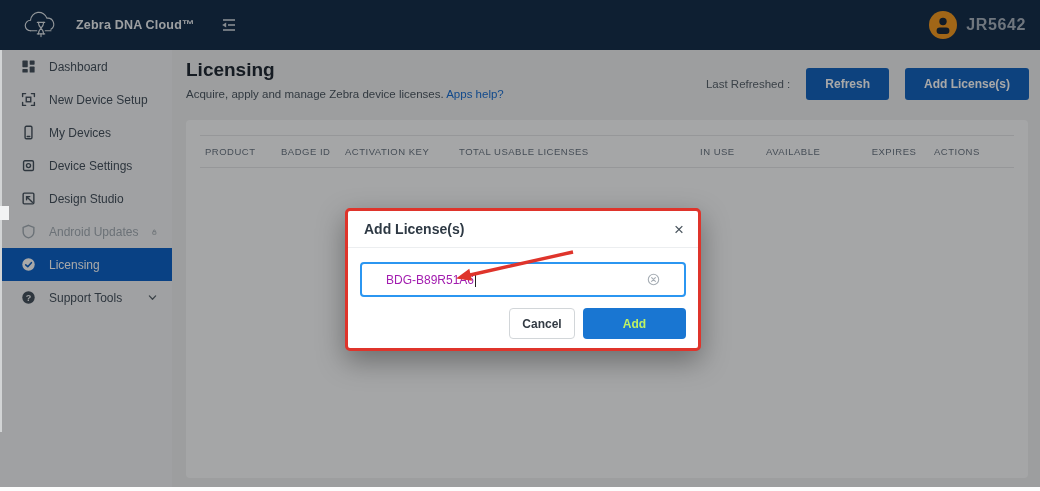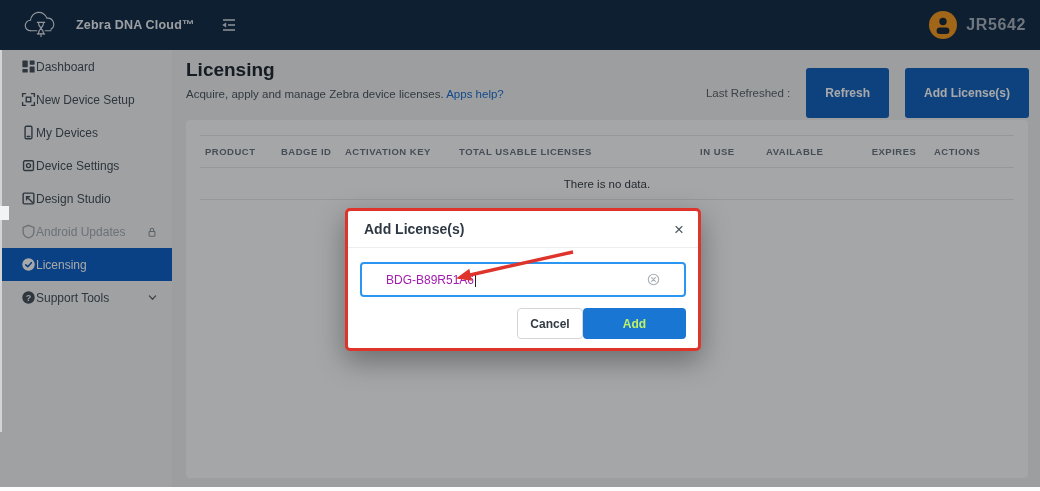--- a/index.html
+++ b/index.html
@@ -15,43 +15,43 @@
   }
   .logo { margin-left:20px; width:42px; height:34px; flex:0 0 auto; }
   .topbar-title { margin-left:14px; font-size:12.5px; font-weight:700; color:#edf1f5; letter-spacing:0.2px; }
   .menu-icon { margin-left:24px; width:20px; height:20px; cursor:pointer; }
   .topbar-right { margin-left:auto; margin-right:14px; display:flex; align-items:center; gap:9px; }
   .avatar { width:28px; height:28px; border-radius:50%; background:#f59b23; position:relative; cursor:pointer; overflow:hidden; }
   .user-id { font-size:16px; font-weight:700; color:#a9b3bf; letter-spacing:0.6px; }
   
   .sidebar { position:absolute; top:50px; left:0; width:172px; bottom:0; background:#f3f5f7; z-index:1; }
   .side-item {
-    height:33px; display:flex; align-items:center; gap:0;
+    height:33px; display:flex; align-items:center; gap:13px;
     padding:0 14px 0 21px; font-size:12px; color:#46525f; cursor:pointer; white-space:nowrap;
   }
   .side-item svg.mi { flex:0 0 auto; }
   .side-item.disabled { color:#a3acb5; cursor:default; }
   .side-item.active { background:#0f63c8; color:#ffffff; }
   .side-right { margin-left:auto; }
   
   .page-title { position:absolute; left:186px; top:59px; font-size:19px; font-weight:700; color:#222b36; z-index:1; }
   .page-subtitle { position:absolute; left:186px; top:88px; font-size:11.5px; color:#4d5863; z-index:1; }
   .help-link { color:#1a6fd4; cursor:pointer; text-decoration:none; }
   .controls { position:absolute; right:11px; top:68px; display:flex; align-items:center; gap:16px; z-index:1; }
   .last-refreshed { font-size:11.5px; color:#5a646e; }
   .btn-primary {
-    height:50px; background:#1565c0; color:#fff; border:none; border-radius:3px;
+    height:32px; background:#1565c0; color:#fff; border:none; border-radius:3px;
     font-family:inherit; font-size:12px; font-weight:600; padding:0 19px; cursor:pointer;
   }
   
   .card { position:absolute; left:186px; top:120px; width:842px; height:358px; background:#fbfcfd; border-radius:4px; z-index:1; }
   .thead {
     display:flex; margin:15px 14px 0 14px; height:33px; align-items:center; padding-left:5px;
     border-top:1px solid #e4e6e9; border-bottom:1px solid #e4e6e9;
-    font-size:9.5px; font-weight:700; letter-spacing:0.5px; color:#6a7684;
+    font-size:9.5px; font-weight:400; letter-spacing:0.5px; color:#6a7684;
   }
   .thead span { display:block; }
   .c0{flex:0 0 76px;} .c1{flex:0 0 64px;} .c2{flex:0 0 114px;} .c3{flex:0 0 241px;}
   .c4{flex:0 0 66px;} .c5{flex:0 0 88px;} .c6{flex:0 0 80px;text-align:center;} .c7{flex:1;}
   .empty-row {
     margin:0 14px; height:32px; display:flex; align-items:center; justify-content:center;
     border-bottom:1px solid #e4e6e9; font-size:11.5px; color:#39424c;
   }
   
   .overlay { position:absolute; inset:0; background:rgba(0,0,0,0.34); z-index:10; }
@@ -67,21 +67,21 @@
   }
   .modal-title { font-size:14px; font-weight:700; color:#2e3944; }
   .close-x { font-size:17px; color:#4b565f; cursor:pointer; line-height:1; }
   .license-input {
     position:absolute; left:12px; top:51px; width:326px; height:35px;
     border:2px solid #2b96f1; border-radius:4px; background:#fff;
     display:flex; align-items:center; padding:0 24px; font-size:12px; color:#a21caf; cursor:text;
   }
   .caret { width:1px; height:15px; background:#222; margin-left:1px; }
   .clear-icon { margin-left:auto; width:13px; height:13px; cursor:pointer; }
-  .modal-footer { position:absolute; right:12px; bottom:9px; display:flex; }
+  .modal-footer { position:absolute; right:12px; bottom:9px; display:flex; gap:8px; }
   .btn-cancel {
     width:66px; height:31px; background:#fff; border:1px solid #d2d6d9; border-radius:4px;
     font-family:inherit; font-size:12px; font-weight:700; color:#333b44; cursor:pointer;
   }
   .btn-add {
     width:103px; height:31px; background:#1976d2; border:none; border-radius:4px;
     font-family:inherit; font-size:12px; font-weight:700; color:#bef264; cursor:pointer;
   }
   
   .arrow-layer { position:absolute; inset:0; z-index:30; pointer-events:none; }
@@ -227,21 +227,20 @@
     <div class="thead">
       <span class="c0">PRODUCT</span>
       <span class="c1">BADGE ID</span>
       <span class="c2">ACTIVATION KEY</span>
       <span class="c3">TOTAL USABLE LICENSES</span>
       <span class="c4">IN USE</span>
       <span class="c5">AVAILABLE</span>
       <span class="c6">EXPIRES</span>
       <span class="c7">ACTIONS</span>
     </div>
-    <div class="empty-row">There is no data.</div>
   </section>
 
   <div class="overlay"></div>
 
   <div class="edge-left"></div>
   <div class="edge-square"></div>
   <div class="edge-bottom"></div>
 
   <div class="modal">
     <div class="modal-header">

